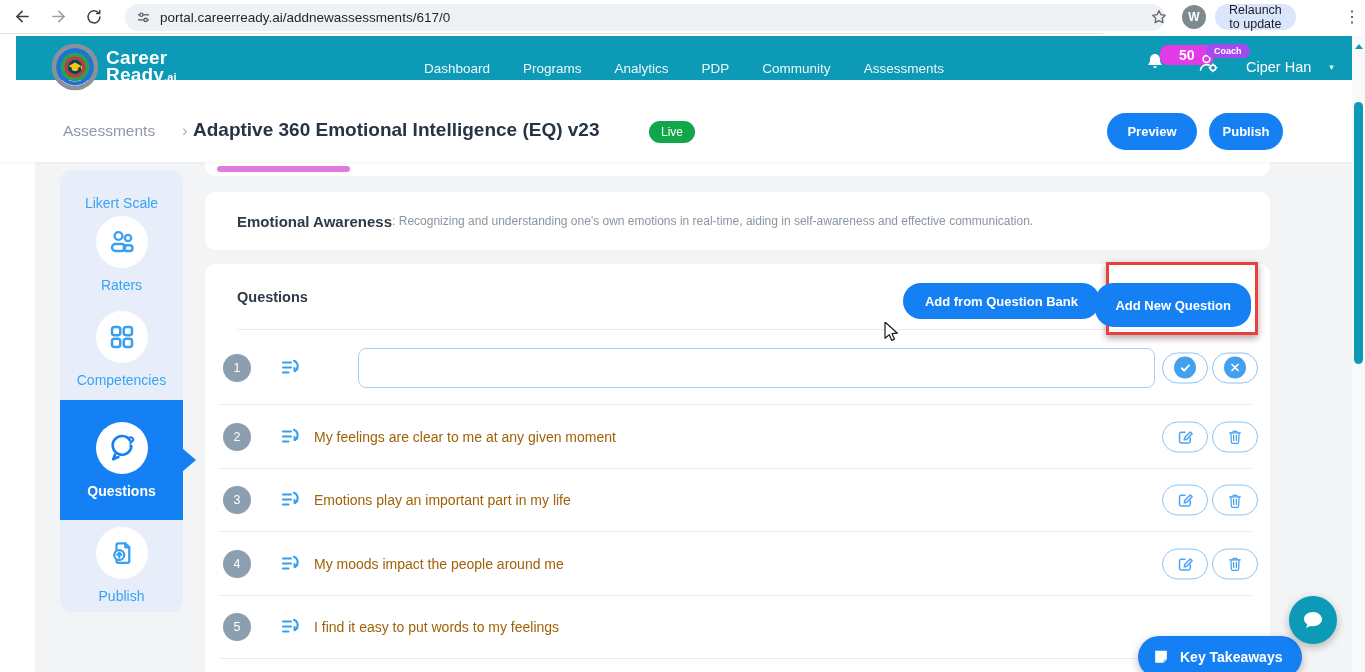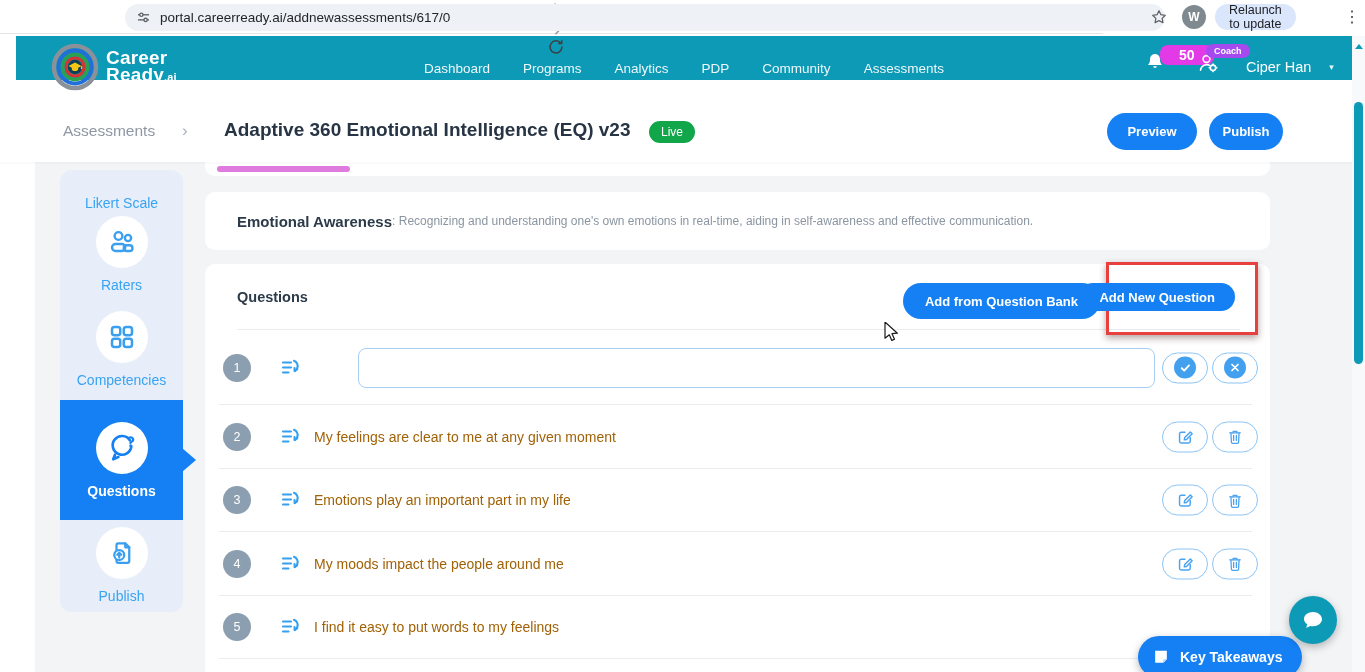--- a/index.html
+++ b/index.html
@@ -8,21 +8,21 @@
     --badge_pink:#E33AE8; --badge_purple:#A64AF0; --pink_bar:#DF7BDF;
     --annotation_red:#E8403D; --number_grey:#8C9FB0; --text_dark:#273444;
     --text_grey:#8A95A1; --outline_blue:#8CC4F5;
   }
   *{box-sizing:border-box; margin:0; padding:0;}
   html,body{width:1365px;height:672px;}
   body{position:relative;overflow:hidden;font-family:"Liberation Sans",sans-serif;background:#fff;}
   svg{display:block;}
 
   
-  .browser-bar{position:absolute;top:0;left:0;width:1103px;height:34px;background:#fff;border-bottom:1px solid #e3e5e8;display:flex;align-items:center;z-index:40;flex-direction:column;}
+  .browser-bar{position:absolute;top:0;left:0;width:1103px;height:34px;background:#fff;border-bottom:1px solid #e3e5e8;display:flex;align-items:center;z-index:40;}
   .bnav{width:28px;height:28px;display:flex;align-items:center;justify-content:center;margin-left:8px;border-radius:50%;}
   .omnibox{position:absolute;left:125px;top:4px;width:1040px;height:27px;background:#eef1f6;border-radius:14px;display:flex;align-items:center;padding:0 10px;}
   .omnibox .url{font-size:13.5px;color:#23262a;margin-left:8px;flex:1;}
   .star-btn{position:absolute;left:1148px;top:6px;width:22px;height:22px;display:flex;align-items:center;justify-content:center;}
   .avatar{position:absolute;left:1182px;top:5px;width:24px;height:24px;border-radius:50%;background:#7e8a90;color:#fff;font-size:12px;font-weight:bold;display:flex;align-items:center;justify-content:center;}
   .relaunch{position:absolute;left:1215px;top:4px;height:26px;padding:0 14px;background:#d9e6fb;border:none;border-radius:13px;font-size:12.5px;color:#1c1e21;font-family:inherit;display:flex;align-items:center;}
   .kebab{position:absolute;left:1344px;top:3px;font-size:16px;color:#43474b;line-height:28px;}
 
   
   .app-header{position:absolute;top:36px;left:16px;width:1352px;height:44px;background:var(--teal);z-index:10;}
@@ -35,21 +35,21 @@
   .badge-50{position:absolute;left:16px;top:-6px;background:var(--badge_pink);color:#fff;font-size:14px;font-weight:bold;padding:2px 19px;border-radius:8px;}
   .usergear-wrap{position:absolute;left:1180px;top:15px;width:40px;height:36px;}
   .badge-coach{position:absolute;left:10px;top:-7px;background:var(--badge_purple);color:#fff;font-size:9px;font-weight:bold;padding:2px 8px;border-radius:8px;}
   .username{position:absolute;left:1230px;top:23px;color:#fff;font-size:14.5px;display:flex;align-items:center;gap:18px;cursor:pointer;}
   .username .caret{font-size:9px;opacity:.9;}
 
   
   .crumb-bar{position:absolute;top:100px;left:0;width:1352px;height:62px;background:#fff;z-index:9;box-shadow:0 1px 2px rgba(40,50,60,.05);}
   .crumb-section{position:absolute;left:63px;top:22px;font-size:15.5px;color:#8e98a3;cursor:pointer;}
   .crumb-sep{position:absolute;left:182px;top:21px;font-size:17px;color:#aab2ba;}
-  .crumb-title{position:absolute;left:224px;top:19px;font-size:19px;font-weight:bold;color:var(--text_dark);}
+  .crumb-title{position:absolute;left:193px;top:19px;font-size:19px;font-weight:bold;color:var(--text_dark);}
   .live-badge{position:absolute;left:649px;top:21px;background:var(--live_green);color:#fff;font-size:12px;padding:4px 12px;border-radius:11px;}
   .btn-preview{position:absolute;left:1107px;top:113px;width:90px;height:37px;}
   .btn-publish-top{position:absolute;left:1209px;top:113px;width:74px;height:37px;}
   .pill-blue{background:var(--blue);color:#fff;border:none;border-radius:18.5px;font-size:13px;font-weight:bold;font-family:inherit;display:flex;align-items:center;justify-content:center;cursor:pointer;z-index:9;}
 
   
   .page{position:absolute;top:162px;left:0;width:1352px;height:510px;background:#fff;}
   .page-grey{position:absolute;left:35px;top:0;right:0;height:100%;background:var(--page_bg);}
 
   
@@ -70,21 +70,21 @@
   .pink-bar{position:absolute;left:12px;top:4px;width:133px;height:6px;border-radius:3px;background:var(--pink_bar);}
   .ea-card{position:absolute;left:205px;top:30px;width:1065px;height:58px;background:#fff;border-radius:10px;display:flex;align-items:center;padding-left:32px;}
   .ea-name{font-size:15px;font-weight:bold;color:#2c3a49;}
   .ea-desc{font-size:12px;color:var(--text_grey);}
 
   .q-card{position:absolute;left:205px;top:102px;width:1065px;height:420px;background:#fff;border-radius:10px 10px 0 0;}
   .q-header{position:relative;height:66px;}
   .q-header::after{content:"";position:absolute;left:32px;right:30px;bottom:0;height:1px;background:#eaedf0;}
   .q-title{position:absolute;left:32px;top:25px;font-size:14.5px;font-weight:bold;color:#2c3a49;}
   .btn-bank{position:absolute;right:170px;top:19px;height:36px;padding:0 22px;}
-  .btn-addnew{position:absolute;right:35px;top:19px;height:28px;padding:0 20px;}
+  .btn-addnew{position:absolute;right:19px;top:19px;height:44px;padding:0 20px;}
   .red-annotation{position:absolute;left:901px;top:-2px;width:152px;height:73px;border:3px solid var(--annotation_red);box-shadow:0 3px 7px rgba(60,20,20,.4);z-index:6;pointer-events:none;}
 
   .qrow{position:relative;height:63.5px;}
   .qrow.edit{height:75px;}
   .qrow::after{content:"";position:absolute;left:14px;right:18px;bottom:0;height:1px;background:#eaedf0;}
   .qnum{position:absolute;left:18px;top:50%;transform:translateY(-50%);width:28px;height:28px;border-radius:50%;background:var(--number_grey);color:#fff;font-size:12.5px;display:flex;align-items:center;justify-content:center;}
   .reorder{position:absolute;left:74px;top:50%;transform:translateY(-50%);width:24px;height:24px;cursor:grab;}
   .qtext{position:absolute;left:109px;top:50%;transform:translateY(-50%);font-size:14px;color:#a16207;}
   .qinput{position:absolute;left:153px;top:50%;transform:translateY(-50%);width:797px;height:40px;border:1px solid #a8cdf4;border-radius:8px;font-family:inherit;font-size:14px;padding:0 12px;color:#22303e;outline:none;}
   .act-pill{position:absolute;top:50%;transform:translateY(-50%);width:46px;height:31px;border-radius:16px;border:1.5px solid var(--outline_blue);background:#fff;display:flex;align-items:center;justify-content:center;cursor:pointer;}

